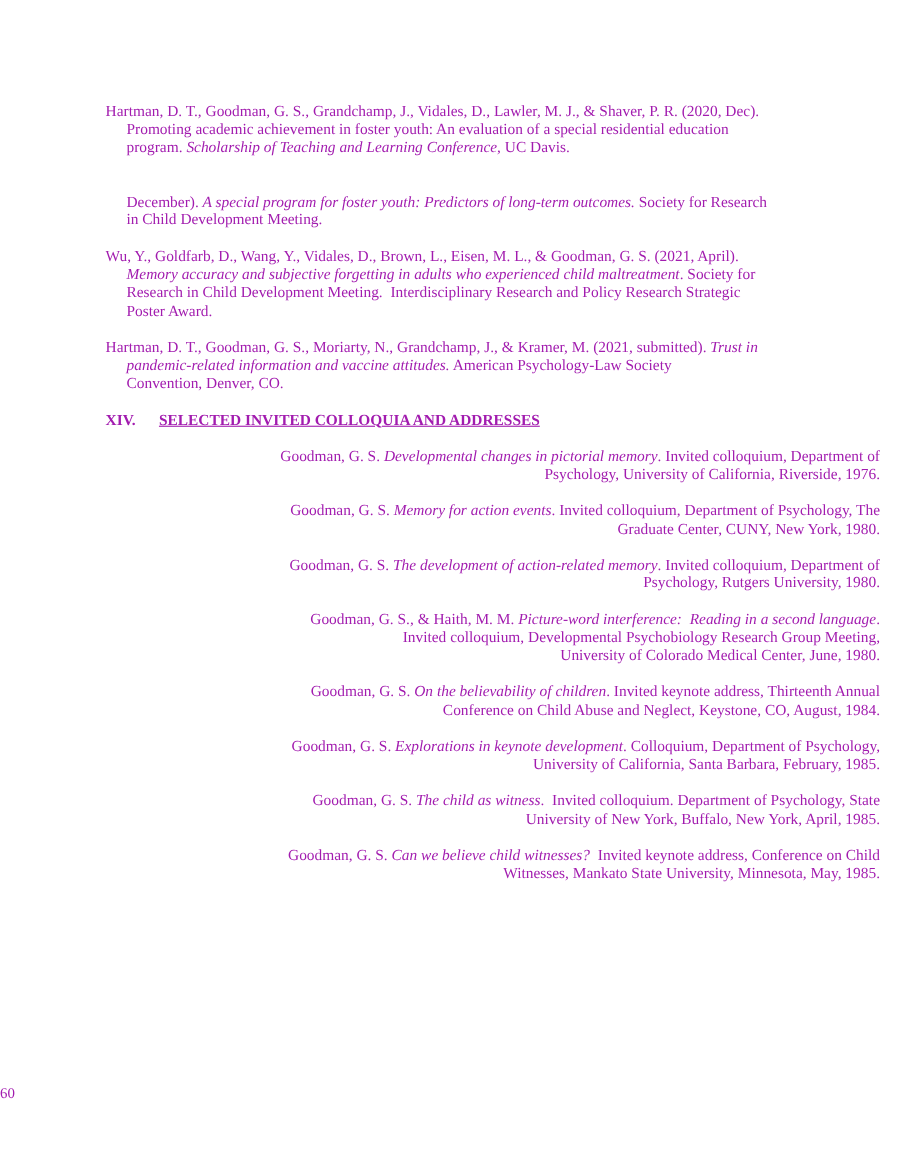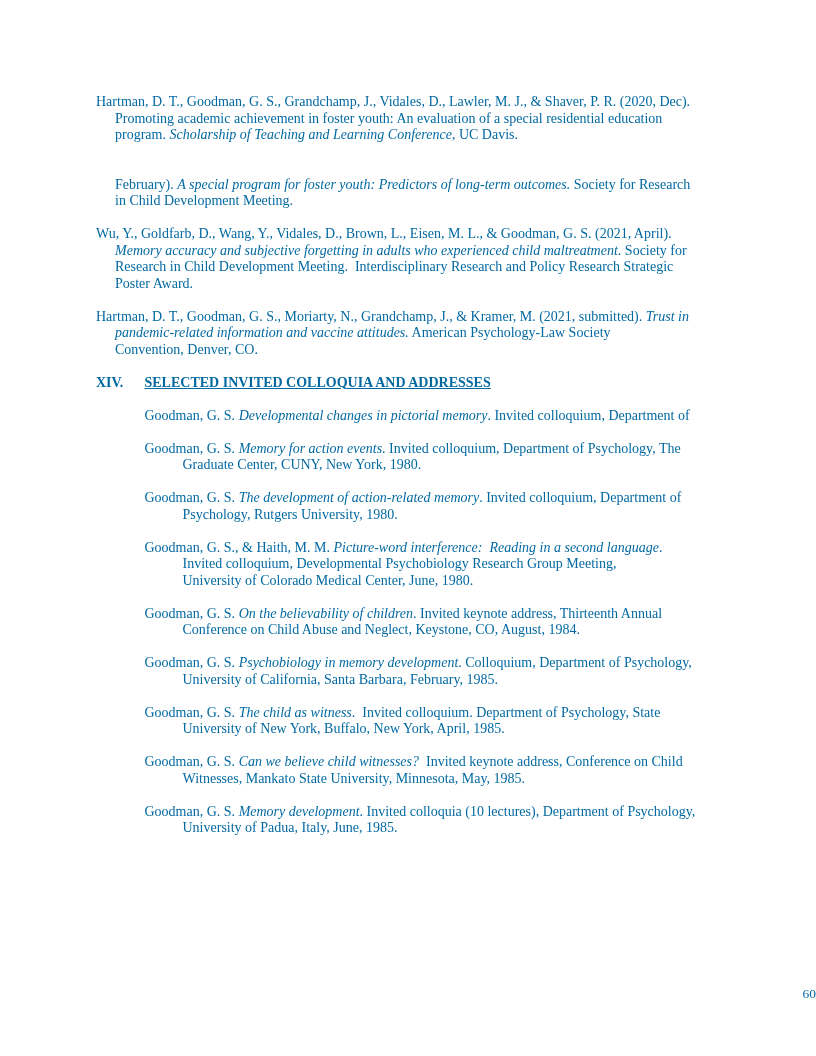--- a/index.html
+++ b/index.html
@@ -9,21 +9,21 @@
   }
   .page {
     position: relative;
     width: 816px;
     height: 1056px;
     background: #ffffff;
     overflow: hidden;
     font-family: "Liberation Serif", "DejaVu Serif", serif;
     font-size: 14px;
     line-height: 16.5px;
-    color: #0369a1;
+    color: #a21caf;
   }
   .content {
     position: absolute;
     left: 96px;
     top: 94px;
     width: 704px;
   }
   p.ref {
     margin: 0 0 16.5px 0;
     padding-left: 19px;
@@ -44,55 +44,55 @@
     text-decoration: underline;
   }
   .colloquia-list {
     margin-left: 48.5px;
   }
   p.coll {
     margin: 0 0 16.5px 0;
     padding-left: 38px;
     text-indent: -38px;
     white-space: pre-wrap;
+    text-align: right;
   }
   .it { font-style: italic; }
   .rm { font-style: normal; }
   .page-number {
     position: absolute;
     top: 986px;
     left: 0;
     width: 816px;
-    text-align: right;
+    text-align: left;
     font-size: 13.5px;
   }
 </style>
 </head>
 <body>
 
 <div class="page">
   <div class="content">
 
     <div>
         <p class="ref"><span class="rm">Hartman, D. T., Goodman, G. S., Grandchamp, J., Vidales, D., Lawler, M. J., &amp; Shaver, P. R. (2020, Dec).</span><br><span class="rm">Promoting academic achievement in foster youth: An evaluation of a special residential education</span><br><span class="rm">program. </span><span class="it">Scholarship of Teaching and Learning Conference</span><span class="rm">, UC Davis.</span></p>
-        <p class="ref"><br><span class="rm">February). </span><span class="it">A special program for foster youth: Predictors of long-term outcomes.</span><span class="rm"> Society for Research</span><br><span class="rm">in Child Development Meeting.</span></p>
+        <p class="ref"><br><span class="rm">December). </span><span class="it">A special program for foster youth: Predictors of long-term outcomes.</span><span class="rm"> Society for Research</span><br><span class="rm">in Child Development Meeting.</span></p>
         <p class="ref"><span class="rm">Wu, Y., Goldfarb, D., Wang, Y., Vidales, D., Brown, L., Eisen, M. L., &amp; Goodman, G. S. (2021, April).</span><br><span class="it">Memory accuracy and subjective forgetting in adults who experienced child maltreatment</span><span class="rm">. Society for</span><br><span class="rm">Research in Child Development Meeting.  Interdisciplinary Research and Policy Research Strategic</span><br><span class="rm">Poster Award.</span></p>
         <p class="ref"><span class="rm">Hartman, D. T., Goodman, G. S., Moriarty, N., Grandchamp, J., &amp; Kramer, M. (2021, submitted). </span><span class="it">Trust in</span><br><span class="it">pandemic-related information and vaccine attitudes.</span><span class="rm"> American Psychology-Law Society</span><br><span class="rm">Convention, Denver, CO.</span></p>
       </div>
 
     <p class="heading"><span class="sec-num">XIV.</span><span class="sec-title">SELECTED INVITED COLLOQUIA AND ADDRESSES</span></p>
 
     <div class="colloquia-list">
-        <p class="coll"><span class="rm">Goodman, G. S. </span><span class="it">Developmental changes in pictorial memory</span><span class="rm">. Invited colloquium, Department of</span><br></p>
+        <p class="coll"><span class="rm">Goodman, G. S. </span><span class="it">Developmental changes in pictorial memory</span><span class="rm">. Invited colloquium, Department of</span><br><span class="rm"> Psychology, University of California, Riverside, 1976.</span></p>
         <p class="coll"><span class="rm">Goodman, G. S. </span><span class="it">Memory for action events</span><span class="rm">. Invited colloquium, Department of Psychology, The</span><br><span class="rm">Graduate Center, CUNY, New York, 1980.</span></p>
         <p class="coll"><span class="rm">Goodman, G. S. </span><span class="it">The development of action-related memory</span><span class="rm">. Invited colloquium, Department of</span><br><span class="rm">Psychology, Rutgers University, 1980.</span></p>
         <p class="coll"><span class="rm">Goodman, G. S., &amp; Haith, M. M. </span><span class="it">Picture-word interference:  Reading in a second language</span><span class="rm">.</span><br><span class="rm">Invited colloquium, Developmental Psychobiology Research Group Meeting,</span><br><span class="rm">University of Colorado Medical Center, June, 1980.</span></p>
         <p class="coll"><span class="rm">Goodman, G. S. </span><span class="it">On the believability of children</span><span class="rm">. Invited keynote address, Thirteenth Annual</span><br><span class="rm">Conference on Child Abuse and Neglect, Keystone, CO, August, 1984.</span></p>
-        <p class="coll"><span class="rm">Goodman, G. S. </span><span class="it">Psychobiology in memory development</span><span class="rm">. Colloquium, Department of Psychology,</span><br><span class="rm">University of California, Santa Barbara, February, 1985.</span></p>
+        <p class="coll"><span class="rm">Goodman, G. S. </span><span class="it">Explorations in keynote development</span><span class="rm">. Colloquium, Department of Psychology,</span><br><span class="rm">University of California, Santa Barbara, February, 1985.</span></p>
         <p class="coll"><span class="rm">Goodman, G. S. </span><span class="it">The child as witness</span><span class="rm">.  Invited colloquium. Department of Psychology, State</span><br><span class="rm">University of New York, Buffalo, New York, April, 1985.</span></p>
         <p class="coll"><span class="rm">Goodman, G. S. </span><span class="it">Can we believe child witnesses?</span><span class="rm">  Invited keynote address, Conference on Child</span><br><span class="rm">Witnesses, Mankato State University, Minnesota, May, 1985.</span></p>
-        <p class="coll"><span class="rm">Goodman, G. S. </span><span class="it">Memory development</span><span class="rm">. Invited colloquia (10 lectures), Department of Psychology,</span><br><span class="rm">University of Padua, Italy, June, 1985.</span></p>
       </div>
 
   </div>
 
   <div class="page-number">60</div>
 </div>
 
 </body></html>

